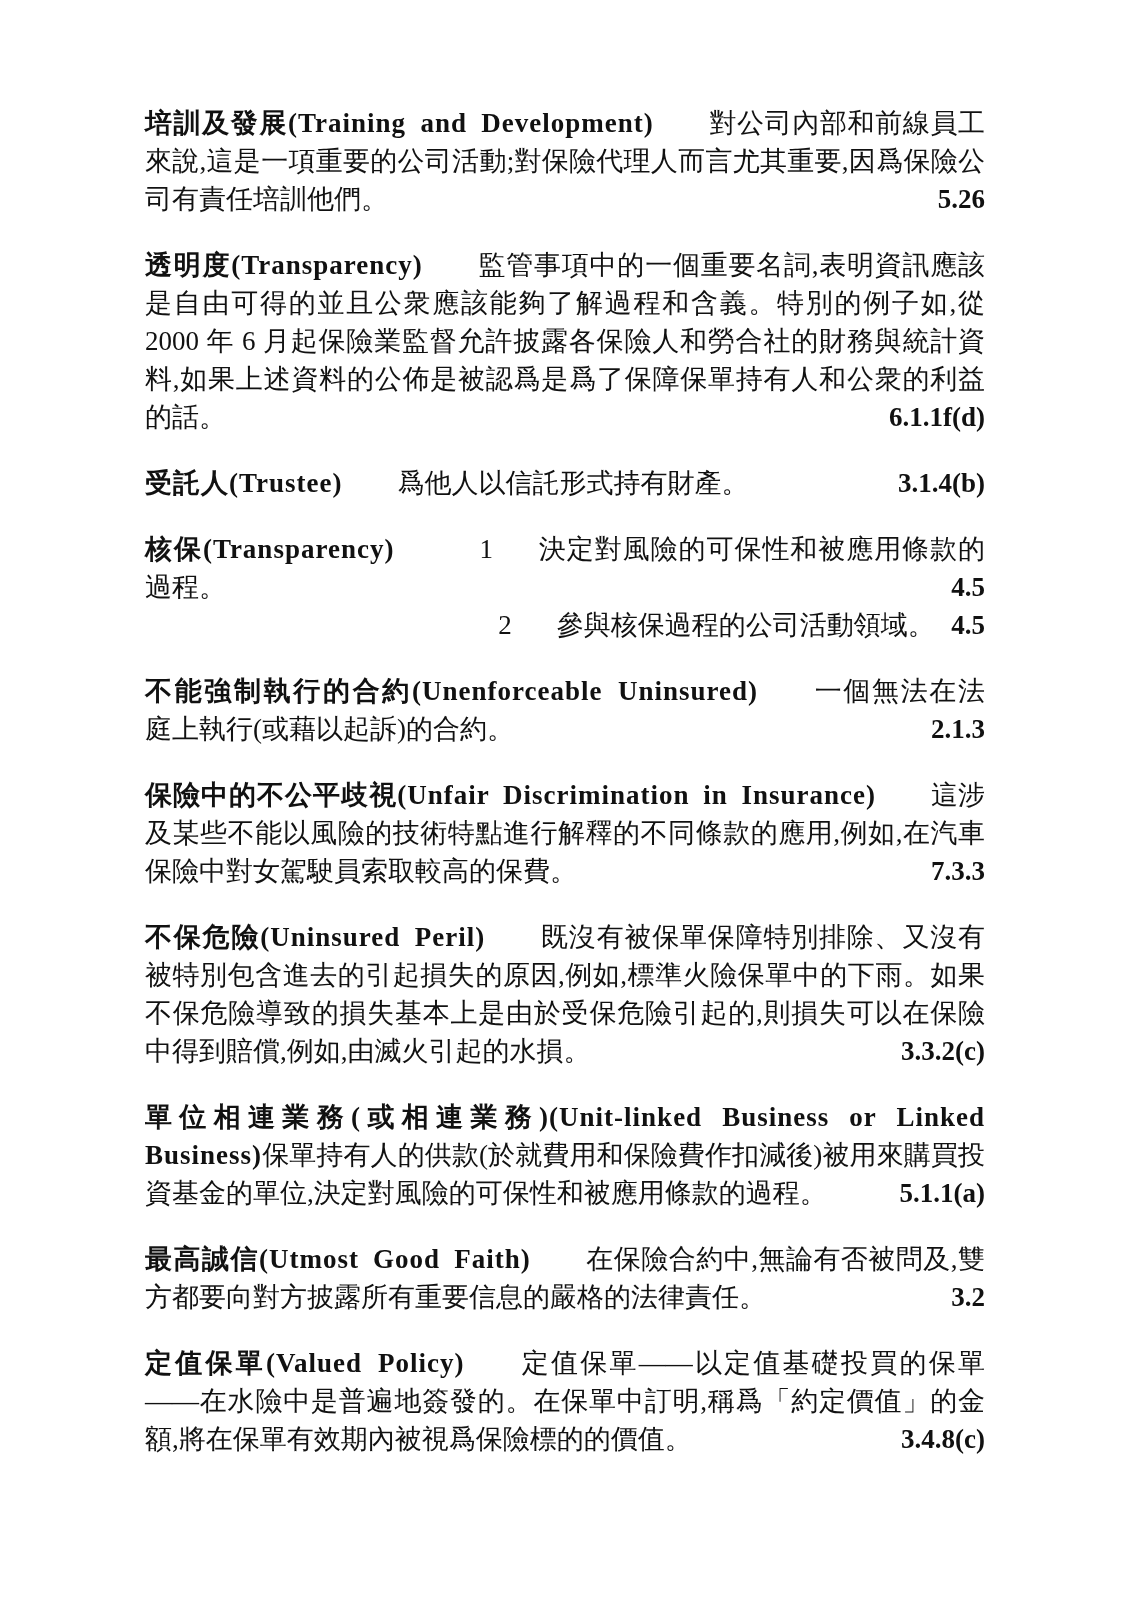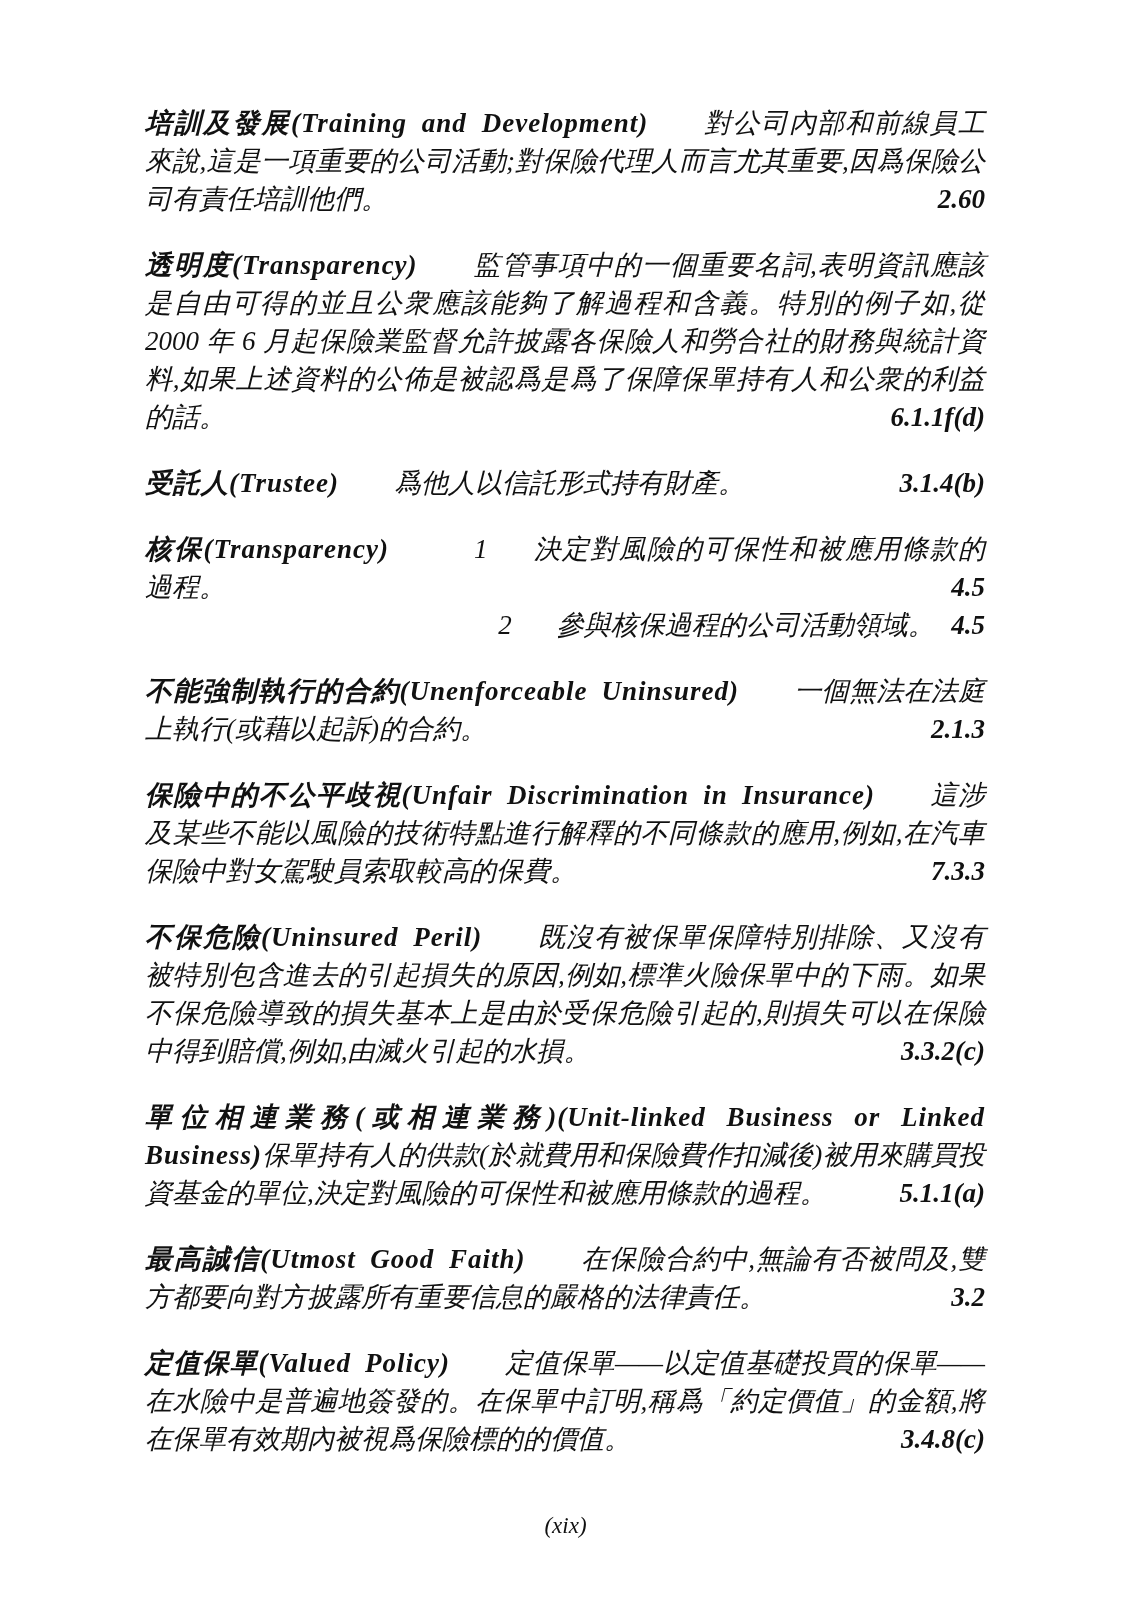--- a/index.html
+++ b/index.html
@@ -3,21 +3,20 @@
 <meta charset="utf-8">
 <style>
   html,body { margin:0; padding:0; background:#ffffff; }
   .page {
     position:relative;
     width:1131px; height:1600px;
     background:#ffffff;
     color:#111111;
     font-family:"Liberation Serif","DejaVu Serif",serif;
     overflow:hidden;
-    font-style:italic;
   }
   .content {
     position:absolute;
     left:145px; right:146px; top:104px;
     font-size:27px;
     line-height:38px;
   }
   .entry {
     position:relative;
     margin-bottom:28px;
@@ -42,21 +41,21 @@
   }
 </style>
 </head>
 <body>
 
 <div class="page">
   <div class="content">
 
     <div class="entry">
       <span class="term">培訓及發展</span><span class="term term-en">(Training and Development)</span><span class="gap"></span><span>對公司內部和前線員工來說,這是一項重要的公司活動;對保險代理人而言尤其重要,因爲保險公司有責任培訓他們。</span>
-      <span class="ref">2.60</span>
+      <span class="ref">5.26</span>
     </div>
 
     <div class="entry">
       <span class="term">透明度</span><span class="term term-en">(Transparency)</span><span class="gap"></span><span>監管事項中的一個重要名詞,表明資訊應該是自由可得的並且公衆應該能夠了解過程和含義。特別的例子如,從 2000 年 6 月起保險業監督允許披露各保險人和勞合社的財務與統計資料,如果上述資料的公佈是被認爲是爲了保障保單持有人和公衆的利益的話。</span>
       <span class="ref">6.1.1f(d)</span>
     </div>
 
     <div class="entry">
       <span class="term">受託人</span><span class="term term-en">(Trustee)</span><span class="gap"></span><span>爲他人以信託形式持有財產。</span>
       <span class="ref">3.1.4(b)</span>
@@ -98,14 +97,13 @@
       <span class="ref">3.2</span>
     </div>
 
     <div class="entry">
       <span class="term">定值保單</span><span class="term term-en">(Valued Policy)</span><span class="gap"></span><span>定值保單——以定值基礎投買的保單——在水險中是普遍地簽發的。在保單中訂明,稱爲「約定價值」的金額,將在保單有效期內被視爲保險標的的價值。</span>
       <span class="ref">3.4.8(c)</span>
     </div>
 
   </div>
 
-  <div class="footer">(xix)</div>
 </div>
 
 </body></html>

